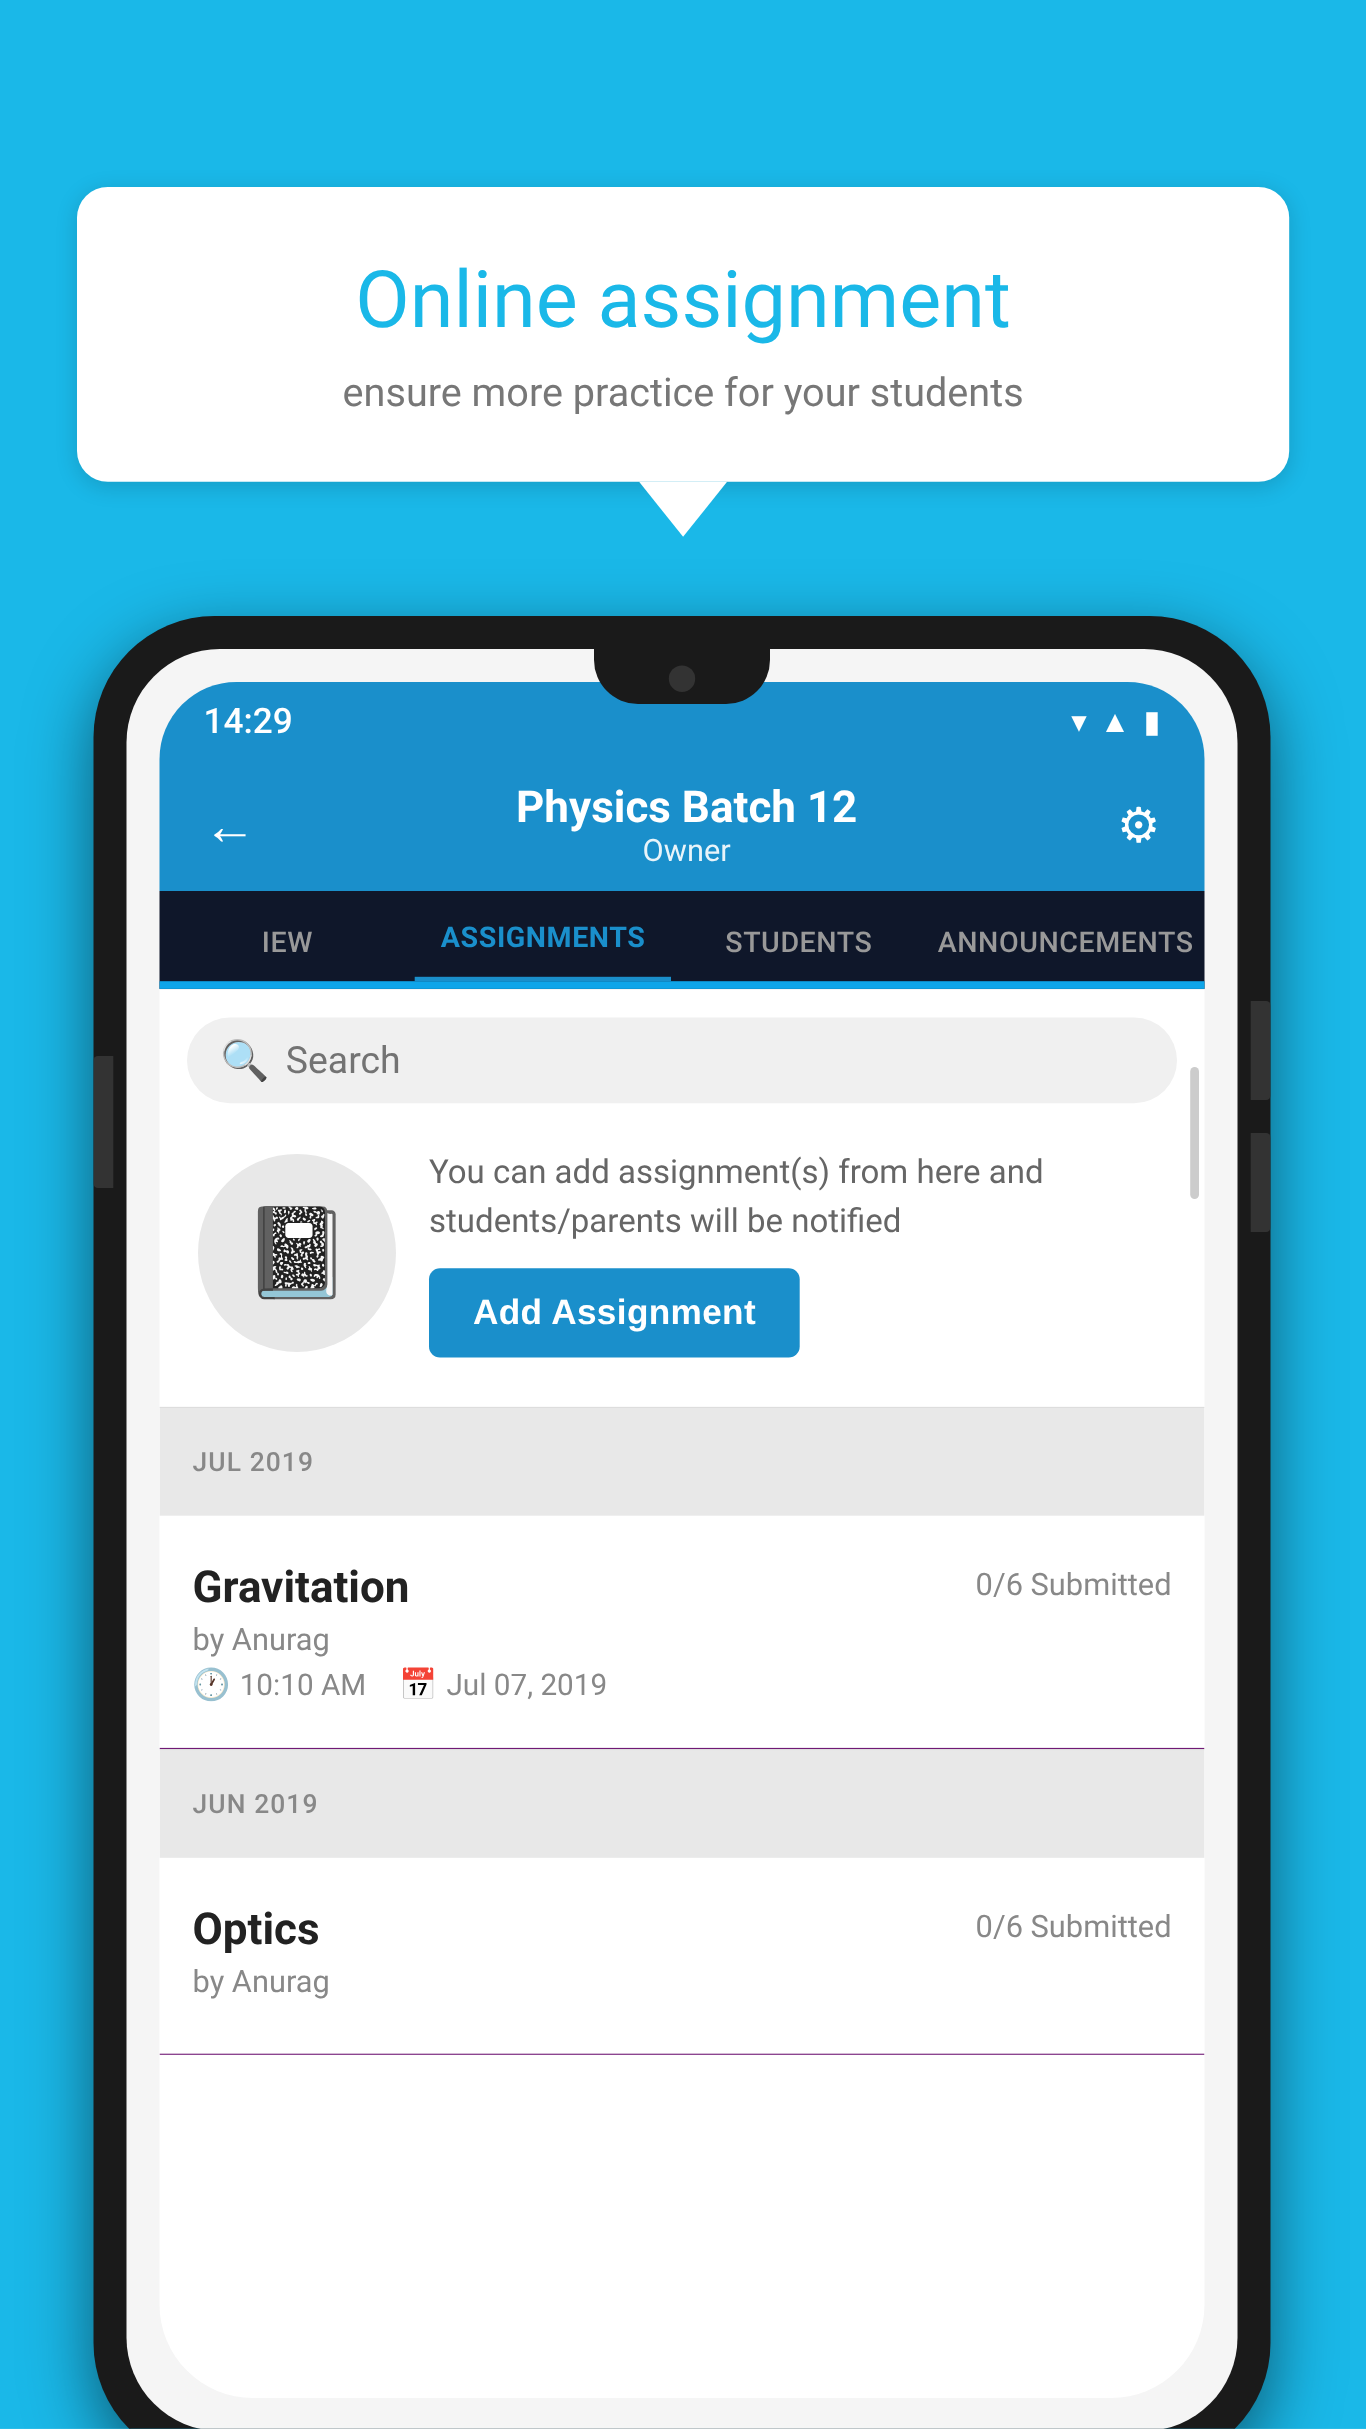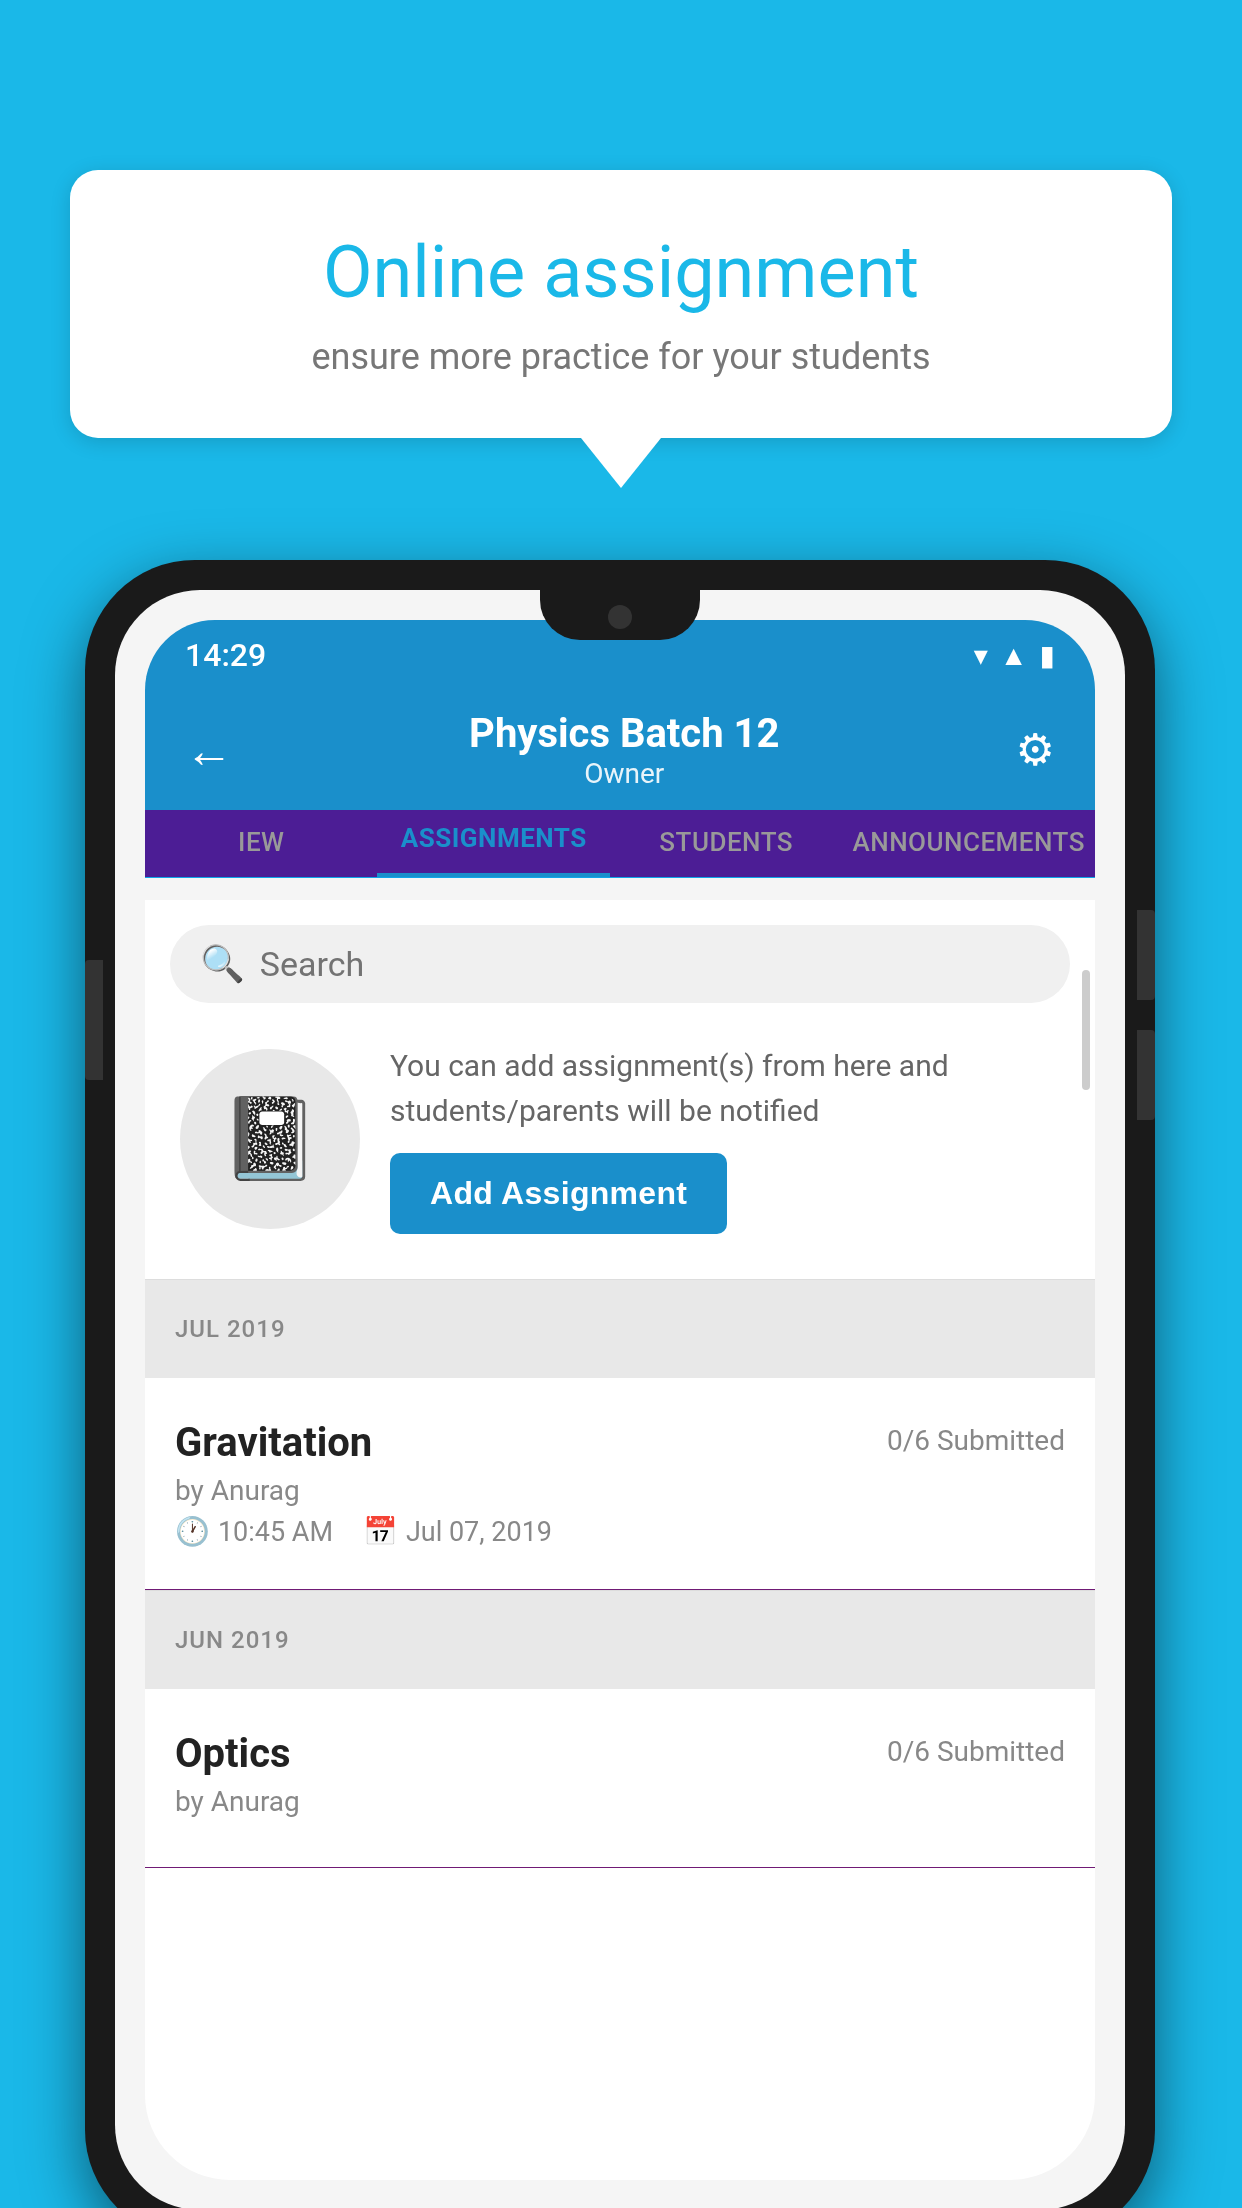--- a/index.html
+++ b/index.html
@@ -178,25 +178,25 @@
       font-size: 44px;
       cursor: pointer;
     }
 
     
     .tabs-container {
       position: absolute;
       top: 220px;
       left: 30px;
       right: 30px;
-      height: 68px;
-      background: #4c1d95;
+      height: 89px;
+      background: #0f172a;
       display: flex;
       align-items: flex-end;
-      border-bottom: 1px solid #0ea5e9;
+      border-bottom: 7px solid #0ea5e9;
     }
 
     .tab {
       flex: 1;
       text-align: center;
       padding: 20px 10px;
       font-size: 26px;
       color: #999;
       font-weight: 500;
       cursor: pointer;
@@ -472,21 +472,21 @@
 
       <div class="assignment-item">
         <div class="assignment-top-row">
           <span class="assignment-name">Gravitation</span>
           <span class="assignment-submitted">0/6 Submitted</span>
         </div>
         <div class="assignment-by">by Anurag</div>
         <div class="assignment-time-row">
           <div class="time-item">
             <span class="time-icon">🕐</span>
-            <span>10:45 AM</span>
+            <span>10:10 AM</span>
           </div>
           <div class="time-item">
             <span class="time-icon">📅</span>
             <span>Jul 07, 2019</span>
           </div>
         </div>
       </div>
 
       <div class="section-header">JUN 2019</div>
 

